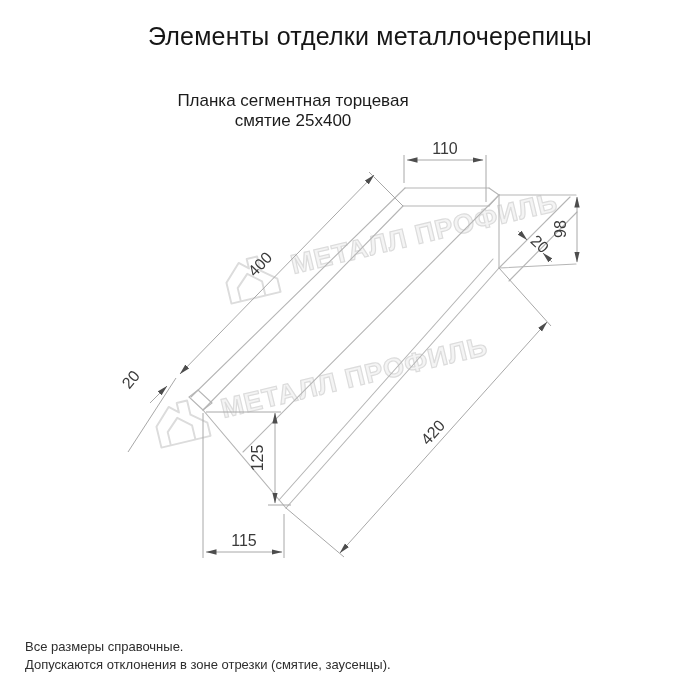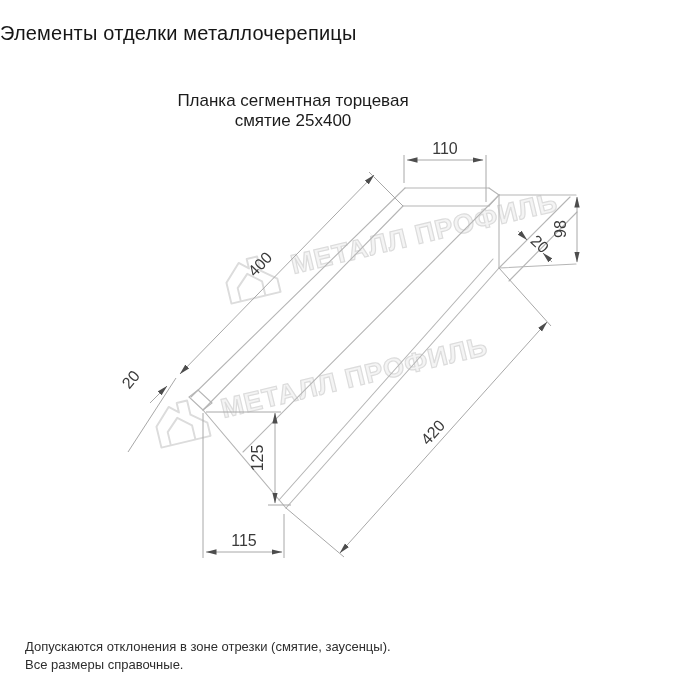--- a/index.html
+++ b/index.html
@@ -1,22 +1,22 @@
 <!DOCTYPE html>
 <html><head>
 <meta charset="utf-8">
 <style>
   html,body{margin:0;padding:0;}
   body{
     width:700px;height:700px;position:relative;background:#ffffff;
     font-family:"Liberation Sans", sans-serif;overflow:hidden;
   }
   .page-title{
-    position:absolute;top:22px;left:0;width:592px;text-align:left;
-    font-size:20px;color:#161616;letter-spacing:.2px;
+    position:absolute;top:22px;left:0;width:592px;text-align:right;
+    font-size:25px;color:#161616;letter-spacing:.2px;
   }
   .subtitle{
     position:absolute;top:91px;left:0;width:586px;text-align:center;
     font-size:17px;line-height:20px;color:#1c1c1c;
   }
   .footer{
     position:absolute;left:25px;bottom:26px;
     font-size:13px;line-height:18px;color:#2e2e2e;
   }
   .drawing{position:absolute;left:0;top:0;}
@@ -131,15 +131,15 @@
     <text x="536" y="248" transform="rotate(43 536 248)">20</text>
     <text x="264" y="268" transform="rotate(-46 264 268)">400</text>
     <text x="135" y="383" transform="rotate(-50 135 383)">20</text>
     <text x="437" y="436" transform="rotate(-48 437 436)">420</text>
     <text x="263" y="458" transform="rotate(-90 263 458)">125</text>
     <text x="244" y="546">115</text>
   </g>
 </svg>
 
 <div class="footer">
+  <div>Все размеры справочные.</div>
   <div>Допускаются отклонения в зоне отрезки (смятие, заусенцы).</div>
-  <div>Все размеры справочные.</div>
 </div>
 
 </body></html>

